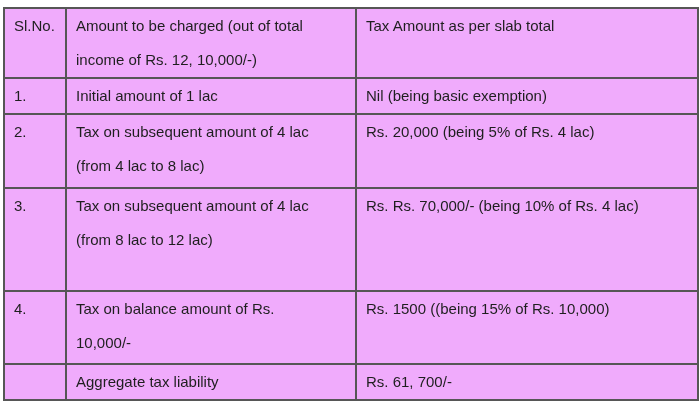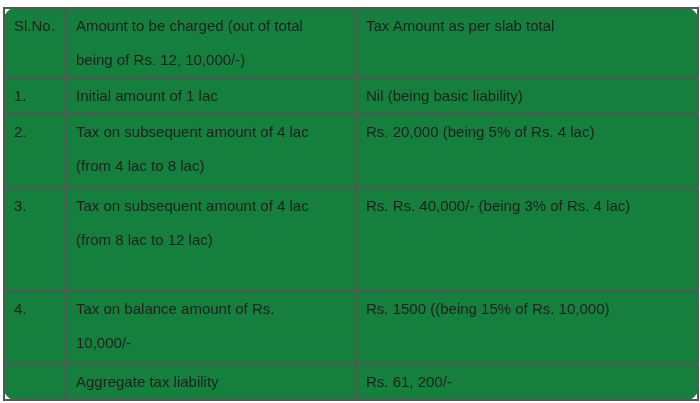--- a/index.html
+++ b/index.html
@@ -13,22 +13,21 @@
     height: 403px;
     background: #ffffff;
     box-sizing: border-box;
     padding: 7px 3px;
     overflow: hidden;
   }
   table.tax-table {
     border-collapse: collapse;
     table-layout: fixed;
     width: 694px;
-    background: #15803d;
-    border-radius: 15px;
+    background: #f0abfc;
   }
   .tax-table col.c-sl     { width: 62px; }
   .tax-table col.c-amount { width: 290px; }
   .tax-table col.c-tax    { width: 342px; }
   .tax-table th, .tax-table td {
     border: 2px solid #565656;
     vertical-align: top;
     text-align: left;
     font-weight: normal;
     font-size: 15px;
@@ -52,48 +51,48 @@
   <table class="tax-table">
     <colgroup>
       <col class="c-sl">
       <col class="c-amount">
       <col class="c-tax">
     </colgroup>
     <thead>
       <tr class="rh-header">
         <th>Sl.No.</th>
         <th>Amount to be charged (out of total
-being of Rs. 12, 10,000/-)</th>
+income of Rs. 12, 10,000/-)</th>
         <th>Tax Amount as per slab total</th>
       </tr>
     </thead>
     <tbody>
       <tr class="rh-r1">
         <td>1.</td>
         <td>Initial amount of 1 lac</td>
-        <td>Nil (being basic liability)</td>
+        <td>Nil (being basic exemption)</td>
       </tr>
       <tr class="rh-r2">
         <td>2.</td>
         <td>Tax on subsequent amount of 4 lac
 (from 4 lac to 8 lac)</td>
         <td>Rs. 20,000 (being 5% of Rs. 4 lac)</td>
       </tr>
       <tr class="rh-r3">
         <td>3.</td>
         <td>Tax on subsequent amount of 4 lac
 (from 8 lac to 12 lac)</td>
-        <td>Rs. Rs. 40,000/- (being 3% of Rs. 4 lac)</td>
+        <td>Rs. Rs. 70,000/- (being 10% of Rs. 4 lac)</td>
       </tr>
       <tr class="rh-r4">
         <td>4.</td>
         <td>Tax on balance amount of Rs.
 10,000/-</td>
         <td>Rs. 1500 ((being 15% of Rs. 10,000)</td>
       </tr>
       <tr class="rh-r5">
         <td></td>
         <td>Aggregate tax liability</td>
-        <td>Rs. 61, 200/-</td>
+        <td>Rs. 61, 700/-</td>
       </tr>
     </tbody>
   </table>
 </div>
 
 </body></html>

